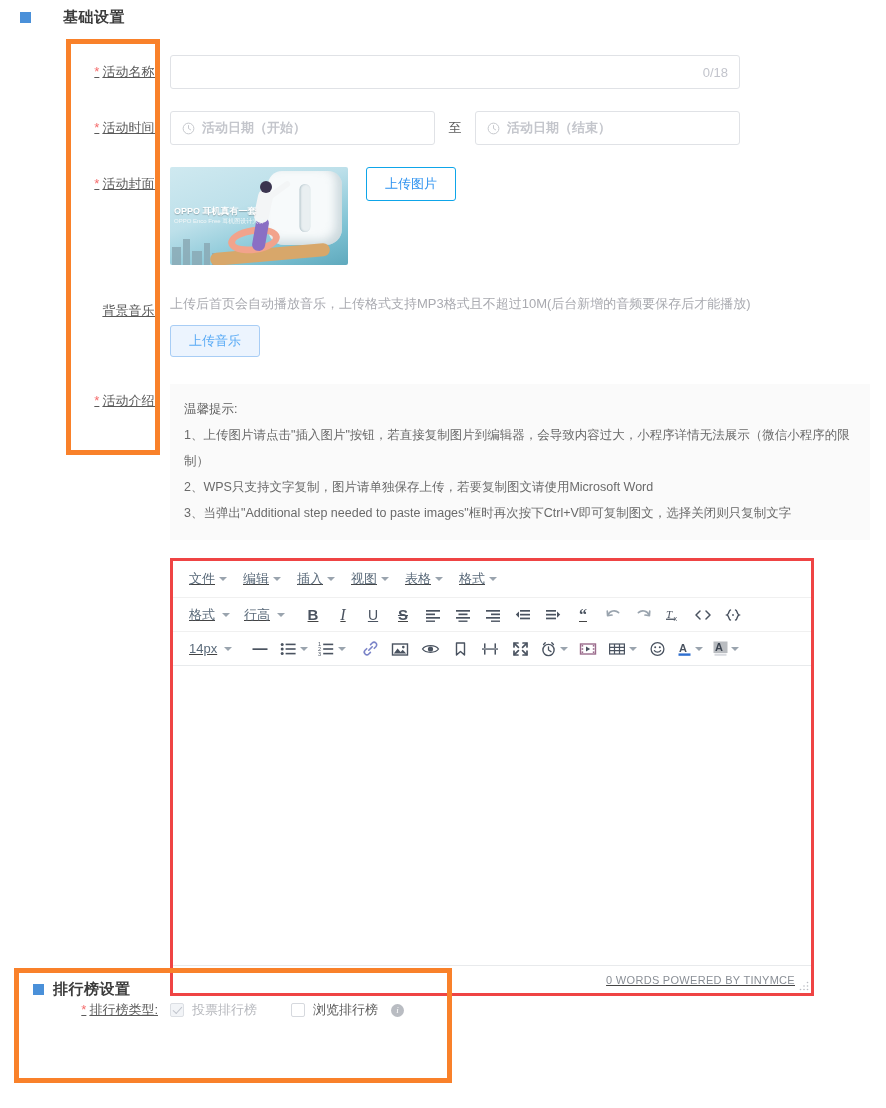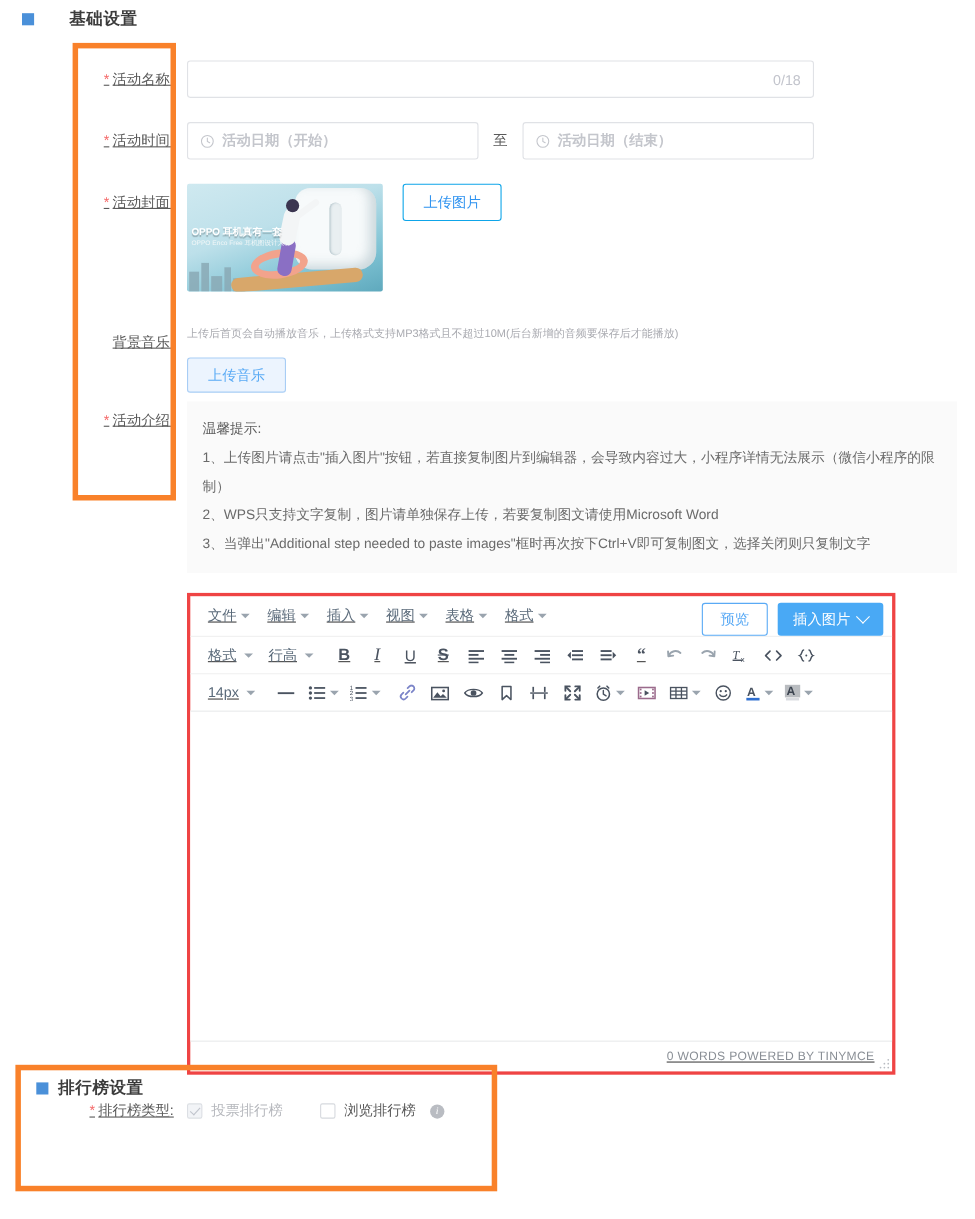--- a/index.html
+++ b/index.html
@@ -193,21 +193,21 @@
     height: 32px;
     padding: 0 18px;
     border: 1px solid #a8cdf5;
     border-radius: 3px;
     background: #ecf4fe;
     color: #5babf5;
     font-size: 13px;
     cursor: pointer;
   }
   .music-note {
-    font-size: 10px;
+    font-size: 13px;
     color: #a9aab0;
     line-height: 20px;
     margin-top: 8px;
   }
 
   
   .tips {
     background: #fafafa;
     padding: 12px 14px 14px 14px;
     font-size: 12.5px;
@@ -465,21 +465,21 @@
       <span>背景音乐:</span>
     </div>
     <div class="field">
       <div class="music-note" style="margin-top:0;">上传后首页会自动播放音乐，上传格式支持MP3格式且不超过10M(后台新增的音频要保存后才能播放)</div>
       <div style="margin-top:11px;">
         <div class="btn-soft-blue">上传音乐</div>
       </div>
     </div>
   </div>
 
-  <div class="row" style="position:absolute;left:20px;top:365px;width:846px;">
+  <div class="row" style="position:absolute;left:20px;top:384px;width:846px;">
     <div class="lbl">
       <span class="req">*</span><span>活动介绍:</span>
     </div>
     <div class="field">
 
       <div class="tips">
         <div class="t-title">温馨提示:</div>
         <div>1、上传图片请点击"插入图片"按钮，若直接复制图片到编辑器，会导致内容过大，小程序详情无法展示（微信小程序的限制）</div>
         <div>2、WPS只支持文字复制，图片请单独保存上传，若要复制图文请使用Microsoft Word</div>
         <div>3、当弹出"Additional step needed to paste images"框时再次按下Ctrl+V即可复制图文，选择关闭则只复制文字</div>
@@ -505,27 +505,20 @@
               <i class="caret"></i>
             </span>
           <span class="menu-item">
               <span>表格</span>
               <i class="caret"></i>
             </span>
           <span class="menu-item">
               <span>格式</span>
               <i class="caret"></i>
             </span>
-          <span class="tiny-actions">
-            <span class="btn-preview">预览</span>
-            <span class="btn-insert">
-              <span>插入图片</span>
-              <i class="chev-w"></i>
-            </span>
-          </span>
         </div>
 
         <div class="tbrow sep-top">
           <span class="tool lbl-tool">
               <span>格式</span>
               <i class="mini-caret"></i>
             </span>
           <span class="tool lbl-tool">
               <span>行高</span>
               <i class="mini-caret"></i>

